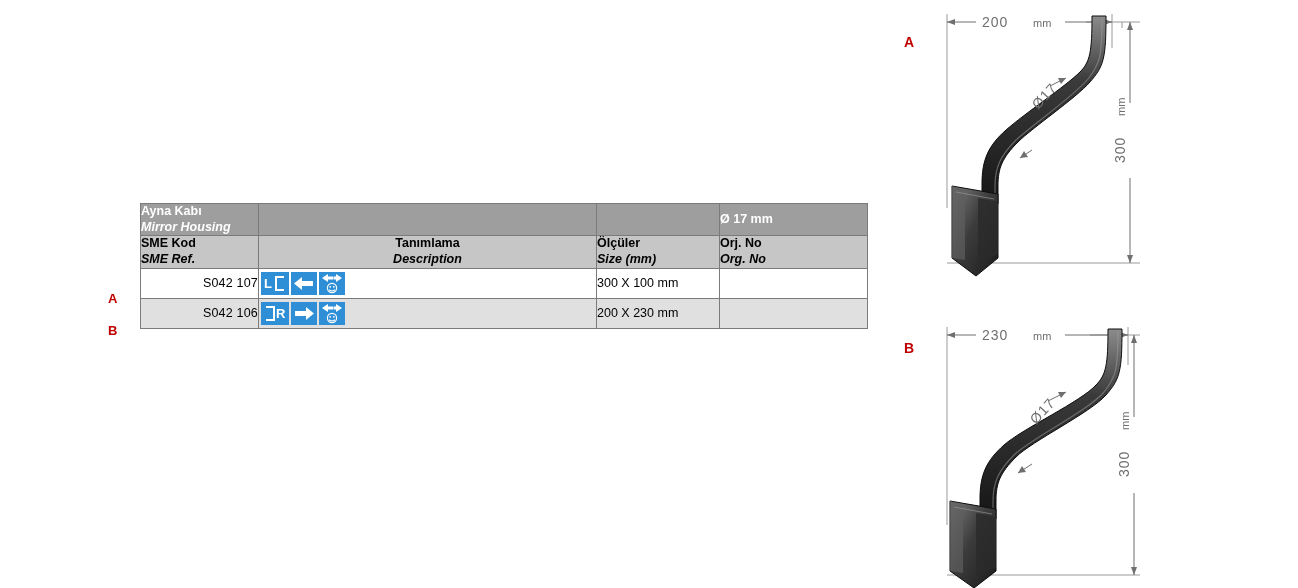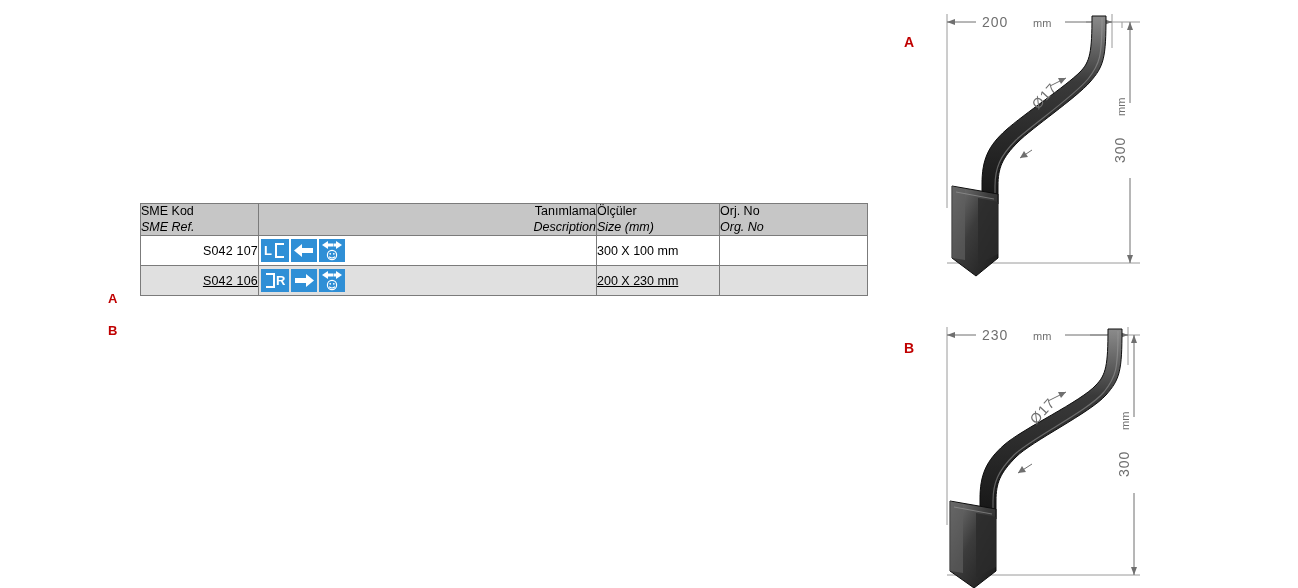--- a/index.html
+++ b/index.html
@@ -40,39 +40,39 @@
     padding: 4px 6px 5px 6px;
     line-height: 1.25;
   }
   .hdr-row td .it {
     font-style: italic;
     display: block;
   }
   .sub-row td {
     background: #c6c6c6;
     color: #000000;
-    font-weight: normal;
+    font-weight: bold;
     font-size: 12.5px;
     padding: 4px 6px 5px 6px;
     line-height: 1.25;
   }
   .sub-row td .it {
     font-style: italic;
     display: block;
   }
-  .ctr { text-align: right; }
+  .ctr { text-align: center; }
 
   .data-row td {
     font-size: 12.5px;
     color: #000;
     height: 29px;
     padding: 0 6px;
   }
   .row-white td { background: #ffffff; }
-  .row-grey td  { background: #e0e0e0; text-decoration: underline; }
+  .row-grey td  { background: #e0e0e0; }
 
   .code-cell { font-size: 12.5px; letter-spacing: .2px; text-align: right; }
 
   
   .desc-cell {
     padding: 0 0 0 0 !important;
   }
   .icons {
     display: flex;
     align-items: center;
@@ -149,20 +149,31 @@
   <div class="side-letter" style="left:-32px; top:120px;">B</div>
 
   <table class="parts">
     <colgroup>
       <col style="width:118px">
       <col style="width:338px">
       <col style="width:123px">
       <col style="width:148px">
     </colgroup>
     <tbody>
+      <tr class="hdr-row">
+        <td>
+          <span>Ayna Kabı</span>
+          <span class="it">Mirror Housing</span>
+        </td>
+        <td>&nbsp;<br>&nbsp;</td>
+        <td>&nbsp;<br>&nbsp;</td>
+        <td>
+          <span>Ø 17 mm</span>
+        </td>
+      </tr>
 
       <tr class="sub-row">
         <td>
           <span>SME Kod</span>
           <span class="it">SME Ref.</span>
         </td>
         <td class="ctr">
           <span>Tanımlama</span>
           <span class="it">Description</span>
         </td>

